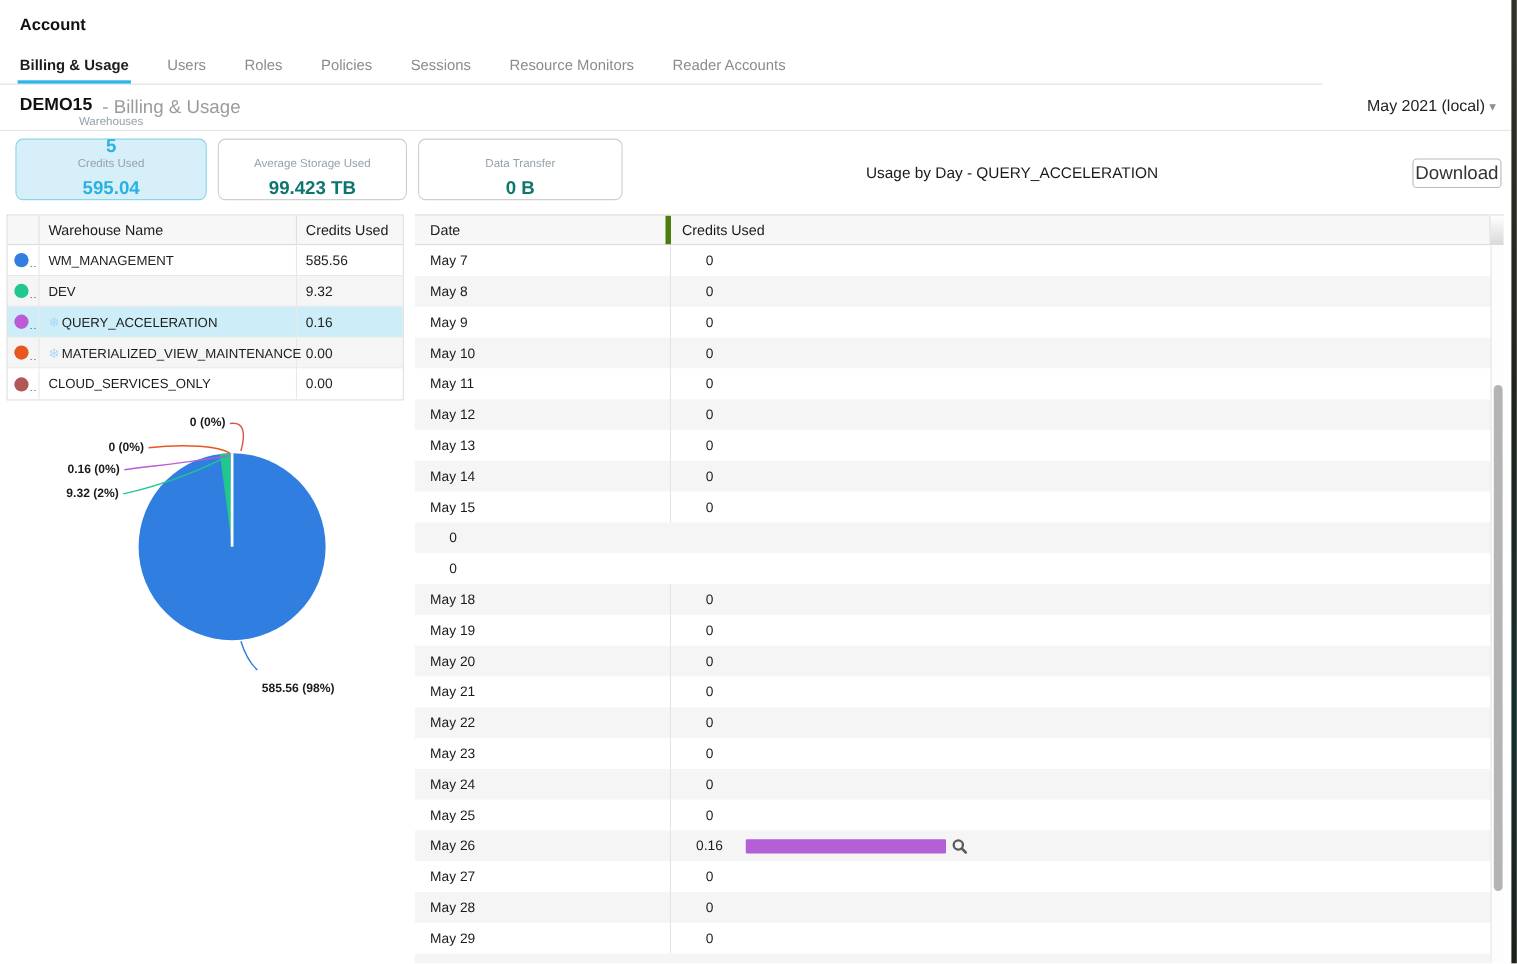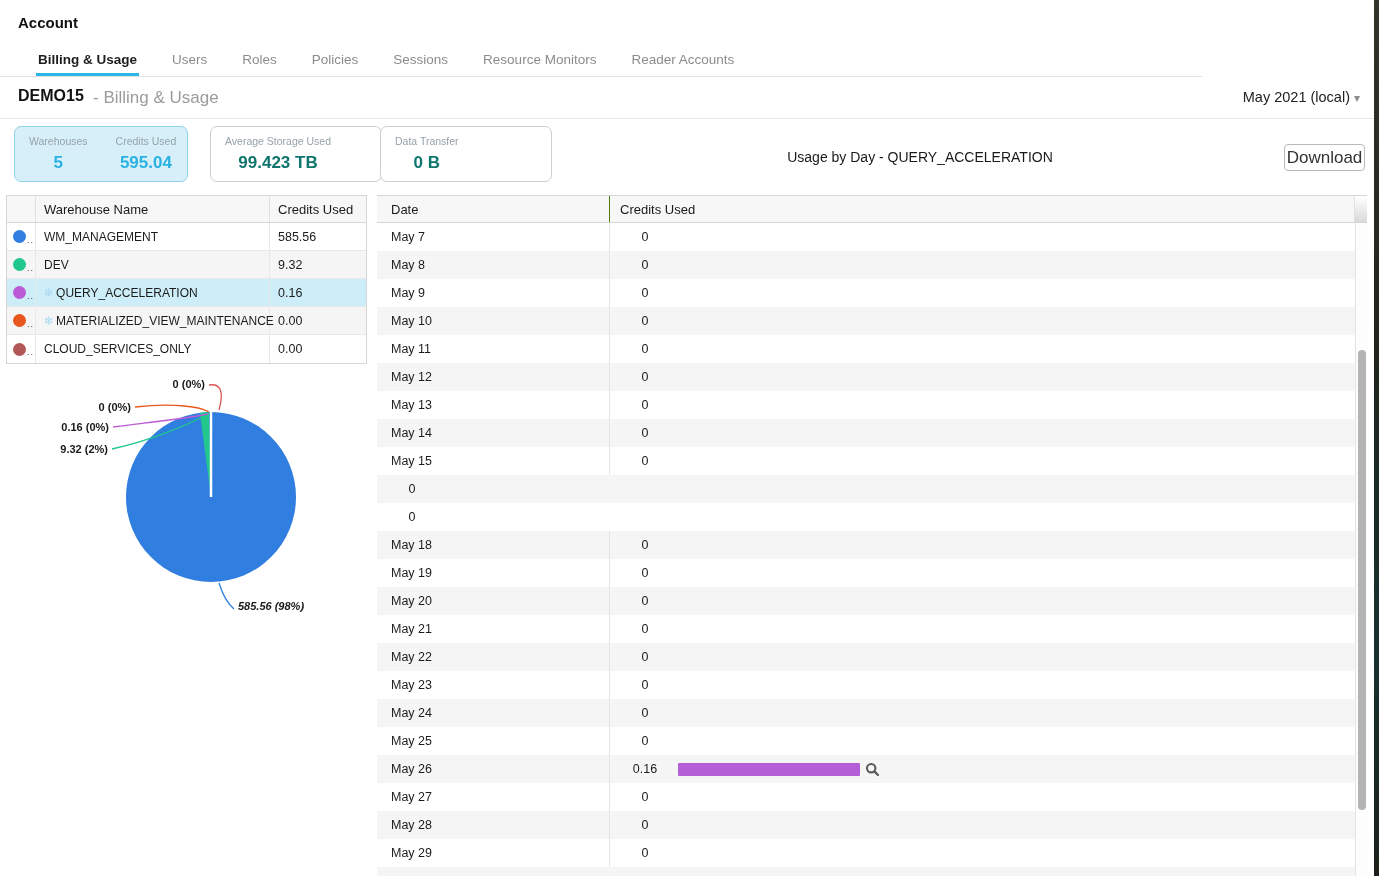--- a/index.html
+++ b/index.html
@@ -5,34 +5,34 @@
   html,body{margin:0;padding:0;}
   body{
     width:1379px;height:876px;position:relative;overflow:hidden;
     background:#ffffff;font-family:"Liberation Sans","DejaVu Sans",sans-serif;
     color:#1a1a1a;-webkit-font-smoothing:antialiased;
   }
   
   .topbar{position:absolute;left:0;top:0;width:100%;height:44px;background:#fff;}
   .app-title{position:absolute;left:18px;top:14px;font-size:15px;font-weight:bold;color:#111;}
   .tabbar{position:absolute;left:0;top:44px;width:1202px;height:33px;border-bottom:1px solid #e0e0e0;
-    display:flex;align-items:flex-end;padding-left:36px;box-sizing:border-box;gap:31px;background:#fff;}
+    display:flex;align-items:flex-end;padding-left:16px;box-sizing:border-box;gap:31px;background:#fff;}
   .tab{font-size:13.5px;color:#8c8c8c;padding:0 2px 9px 2px;cursor:pointer;white-space:nowrap;}
   .tab.active{color:#1d1d1d;font-weight:600;border-bottom:3px solid #29b5e8;padding-bottom:6px;}
   .titlebar{position:absolute;left:0;top:78px;width:1374px;height:40px;border-bottom:1px solid #e6e6e6;background:#fff;}
   .acct-name{position:absolute;left:18px;top:9px;font-size:16px;font-weight:bold;color:#111;}
   .acct-section{position:absolute;left:93px;top:10px;font-size:17px;color:#9b9b9b;}
   .period{position:absolute;right:14px;top:11px;font-size:14.5px;color:#222;cursor:pointer;}
   .period .caret{color:#8d8d8d;font-size:12px;margin-left:4px;}
   
   .card{position:absolute;top:126px;height:56px;border:1px solid #cfcfcf;border-radius:7px;background:#fff;
-    display:flex;align-items:center;justify-content:flex-start;box-sizing:border-box;}
+    display:flex;align-items:center;justify-content:flex-end;box-sizing:border-box;flex-direction:column;}
   .card.hl{left:14px;width:174px;background:#d7eff8;border:1.5px solid #8fd3ea;}
-  .card.c2{left:210px;width:172px;}
-  .card.c3{left:380px;width:172px;}
+  .card.c2{left:198px;width:172px;}
+  .card.c3{left:380px;width:186px;}
   .metric{display:flex;flex-direction:column;align-items:center;padding:0 14px;}
   .metric .lab{font-size:10.5px;color:#96a2aa;margin-bottom:6px;white-space:nowrap;}
   .metric .val{font-size:17px;font-weight:bold;color:#0f766e;}
   .card.hl .metric .val{color:#2ab2e2;}
   .usage-title{position:absolute;left:760px;top:149px;width:320px;text-align:center;font-size:14px;color:#1a1a1a;}
   .download-btn{position:absolute;right:14px;top:144px;width:79px;height:25px;border:1px solid #b9b9b9;border-radius:4px;
     background:#fff;font-size:17px;color:#333;display:flex;align-items:center;justify-content:center;cursor:pointer;}
   
   .wtable{position:absolute;left:6px;top:195px;width:361px;border:1px solid #d6d6d6;box-sizing:border-box;background:#fff;}
   .whead{display:flex;height:27px;background:#f7f7f7;border-bottom:1px solid #d6d6d6;box-sizing:border-box;}
@@ -49,21 +49,21 @@
   .wc-name{width:234px;display:flex;align-items:center;padding-left:8px;font-size:12px;color:#1c1c1c;box-sizing:border-box;border-right:1px solid #e8e8e8;}
   .flake{color:#a8d9f2;font-size:12px;margin-right:2px;}
   .wc-credits{flex:1;display:flex;align-items:center;padding-left:8px;font-size:12.5px;color:#1c1c1c;}
   
   .pie-wrap{position:absolute;left:0px;top:370px;width:370px;height:262px;margin-left:13px;}
   .pie-wrap svg{position:absolute;left:0;top:0;}
   .callout{position:absolute;font-size:11px;font-weight:bold;color:#1a1a1a;white-space:nowrap;}
   
   .dtable{position:absolute;left:377px;top:195px;width:990px;height:681px;border-top:1px solid #d6d6d6;box-sizing:border-box;background:#fff;overflow:hidden;}
   .dhead{display:flex;height:27px;background:#f7f7f7;border-bottom:1px solid #d6d6d6;box-sizing:border-box;}
-  .dh-date{width:233px;border-right:1px solid #4d7c0f;box-sizing:border-box;font-size:13px;display:flex;align-items:center;padding-left:14px;}
+  .dh-date{width:233px;border-right:5px solid #4d7c0f;box-sizing:border-box;font-size:13px;display:flex;align-items:center;padding-left:14px;}
   .dh-credits{flex:1;font-size:13px;display:flex;align-items:center;padding-left:10px;}
   .dh-corner{width:12px;border-left:1px solid #e0e0e0;background:linear-gradient(#ffffff,#d9d9d9);}
   .dbody{position:relative;}
   .drow{display:flex;height:28px;background:#fff;}
   .drow.stripe{background:#f5f5f6;}
   .dc-date{width:233px;border-right:1px solid #e4e4e4;box-sizing:border-box;display:flex;align-items:center;padding-left:14px;font-size:12.5px;color:#1c1c1c;}
   .dc-credits{flex:1;display:flex;align-items:center;padding-left:10px;font-size:12.5px;color:#1c1c1c;}
   .dc-credits .val{display:inline-block;width:50px;text-align:center;}
   .bar{display:inline-block;height:13px;width:182px;border-radius:1px;margin-left:8px;}
   .mag{margin-left:5px;display:inline-flex;align-items:center;cursor:pointer;}
@@ -183,21 +183,21 @@
     <path id="lead-cloud" d="M196,15 C208,13 211,22 206,40" fill="none" stroke="#d95550" stroke-width="1.3"></path>
     <path id="lead-mat" d="M122,37 C158,33 186,36 196,42" fill="none" stroke="#e8571f" stroke-width="1.3"></path>
     <path id="lead-query" d="M100,57 C140,52 178,48 195,44" fill="none" stroke="#bb5bd6" stroke-width="1.3"></path>
     <path id="lead-dev" d="M99,79 C140,70 176,54 191,46" fill="none" stroke="#21c78c" stroke-width="1.3"></path>
     <path id="lead-wm" d="M206,213 C210,226 214,233 221,239" fill="none" stroke="#2f7ee0" stroke-width="1.3"></path>
   </svg>
   <div class="callout" style="right:178px;top:8px;">0 (0%)</div>
   <div class="callout" style="right:252px;top:31px;">0 (0%)</div>
   <div class="callout" style="right:274px;top:51px;">0.16 (0%)</div>
   <div class="callout" style="right:275px;top:73px;">9.32 (2%)</div>
-  <div class="callout" style="left:225px;top:230px;font-style:italic;">585.56 (98%)</div>
+  <div class="callout" style="left:225px;top:250px;">585.56 (98%)</div>
 </div>
 
 <div class="dtable">
   <div class="dhead">
     <div class="dh-date">Date</div>
     <div class="dh-credits">Credits Used</div>
     <div class="dh-corner"></div>
   </div>
   <div class="dbody" id="drows">
       <div class="drow">

